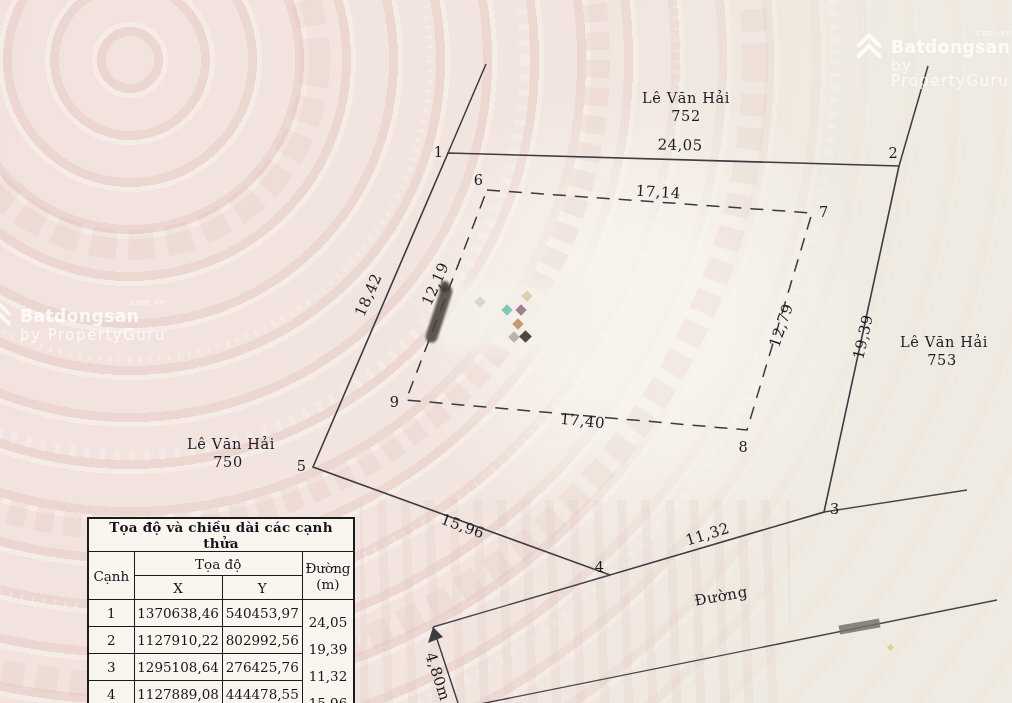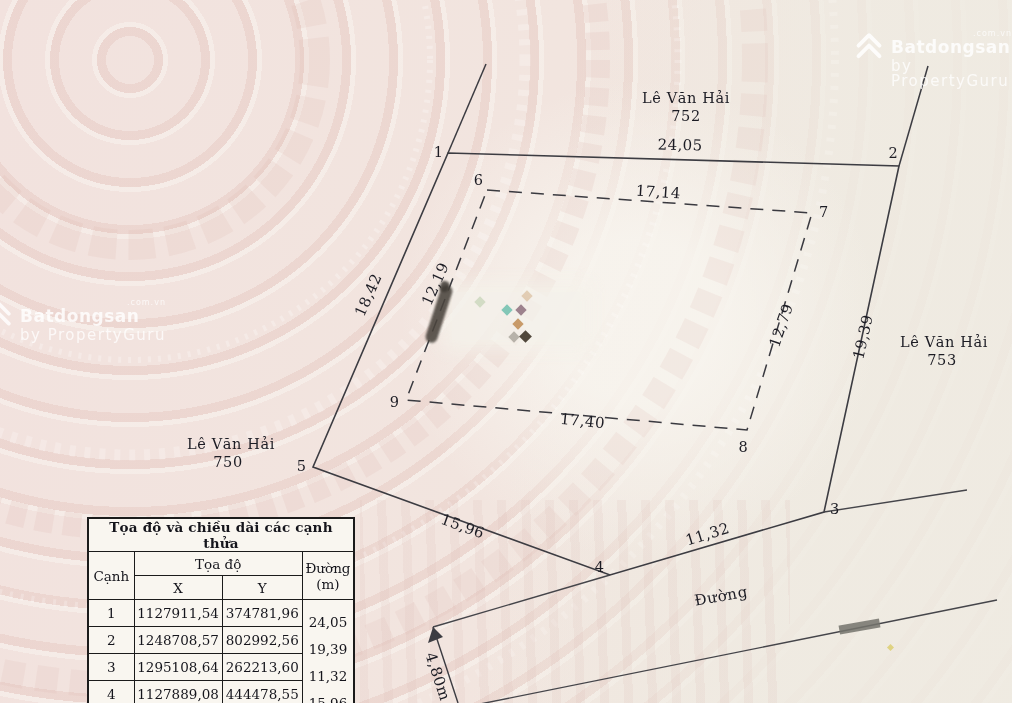--- a/index.html
+++ b/index.html
@@ -184,38 +184,38 @@
         <div>Đường</div>
         <div>(m)</div>
       </td>
     </tr>
     <tr class="hdr">
       <td class="col-x">X</td>
       <td class="col-y">Y</td>
     </tr>
     <tr class="data">
       <td>1</td>
-      <td>1127911,54</td>
-      <td>374781,96</td>
+      <td>1370638,46</td>
+      <td>540453,97</td>
       <td class="canh-cell" rowspan="5">
         <span class="canh-val" style="top:14px">24,05</span>
         <span class="canh-val" style="top:41px">19,39</span>
         <span class="canh-val" style="top:68px">11,32</span>
         <span class="canh-val" style="top:95px">15,96</span>
       </td>
     </tr>
     <tr class="data">
       <td>2</td>
-      <td>1248708,57</td>
+      <td>1127910,22</td>
       <td>802992,56</td>
     </tr>
     <tr class="data">
       <td>3</td>
       <td>1295108,64</td>
-      <td>262213,60</td>
+      <td>276425,76</td>
     </tr>
     <tr class="data">
       <td>4</td>
       <td>1127889,08</td>
       <td>444478,55</td>
     </tr>
 
   </tbody>
     </table>
 

